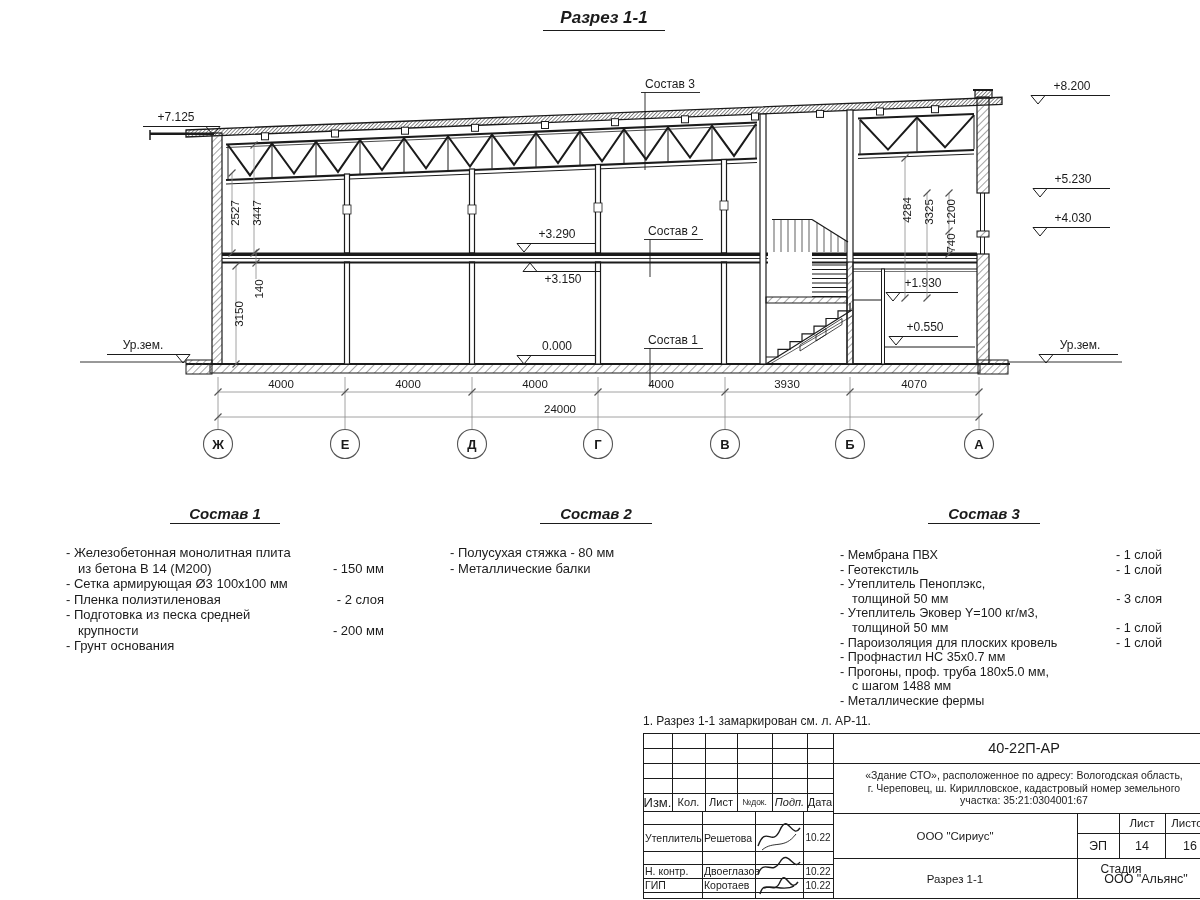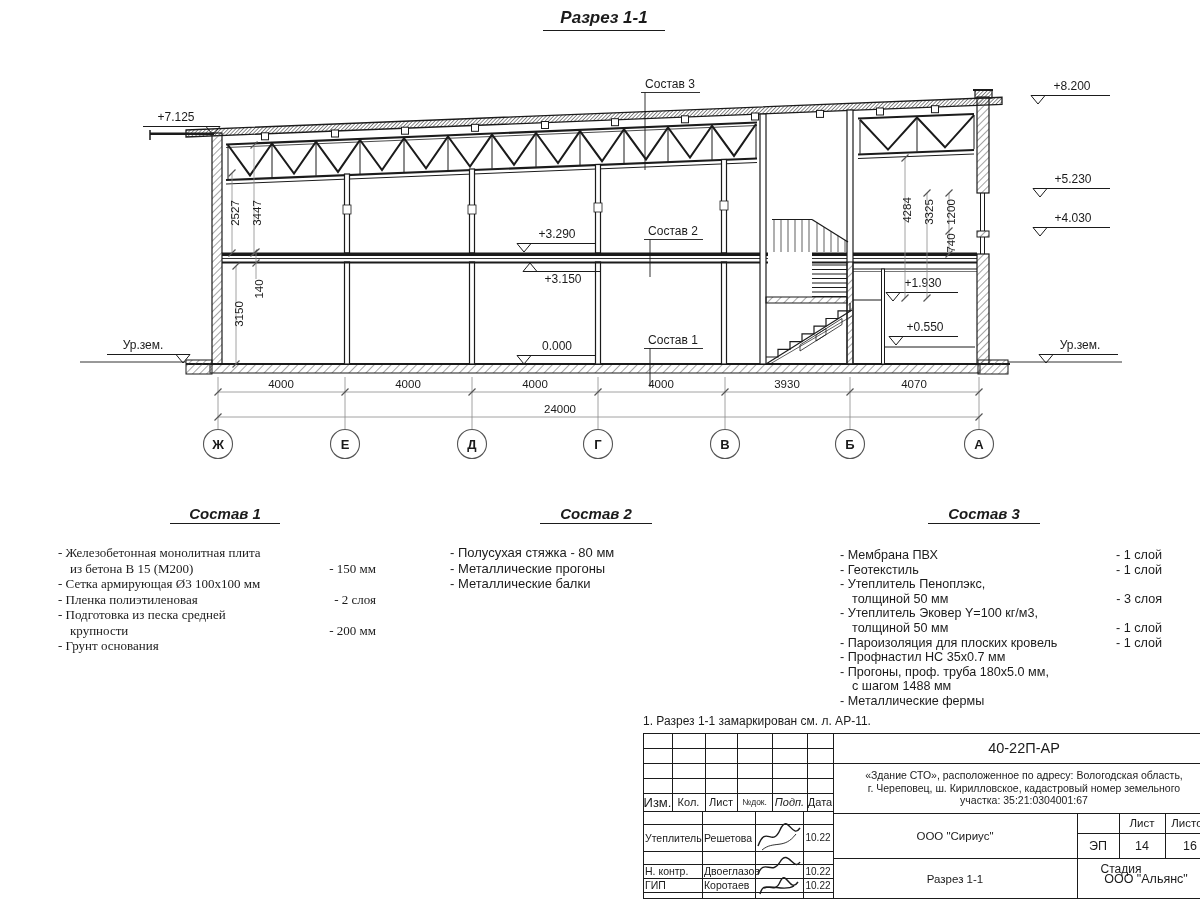--- a/index.html
+++ b/index.html
@@ -238,26 +238,26 @@
   <text class="axl" x="218" y="448.5" text-anchor="middle">Ж</text>
   <text class="axl" x="345" y="448.5" text-anchor="middle">Е</text>
   <text class="axl" x="472" y="448.5" text-anchor="middle">Д</text>
   <text class="axl" x="598" y="448.5" text-anchor="middle">Г</text>
   <text class="axl" x="725" y="448.5" text-anchor="middle">В</text>
   <text class="axl" x="850" y="448.5" text-anchor="middle">Б</text>
   <text class="axl" x="979" y="448.5" text-anchor="middle">А</text>
 </svg>
 
 <div class="abs chead" style="left:170px;top:505px;width:110px;">Состав 1</div>
-<div class="abs clist" style="left:58px;top:545px;width:318px;font-family:Liberation Serif, serif;">
+<div class="abs clist" style="left:66px;top:545px;width:318px;">
   <div class="crow">
       <span>- Железобетонная  монолитная плита</span>
     </div>
   <div class="crow">
-      <span class="cont">из бетона В 15 (М200)</span>
+      <span class="cont">из бетона В 14 (М200)</span>
       <span class="val">- 150 мм</span>
     </div>
   <div class="crow">
       <span>- Сетка армирующая Ø3 100х100 мм</span>
     </div>
   <div class="crow">
       <span>- Пленка полиэтиленовая</span>
       <span class="val">-  2 слоя</span>
     </div>
   <div class="crow">
@@ -269,23 +269,20 @@
     </div>
   <div class="crow">
       <span>- Грунт основания</span>
     </div>
 </div>
 
 <div class="abs chead" style="left:540px;top:505px;width:112px;">Состав 2</div>
 <div class="abs clist" style="left:450px;top:545px;width:300px;">
   <div class="crow">
       <span>- Полусухая стяжка - 80 мм</span>
-    </div>
-  <div class="crow">
-      <span>-  Металлические прогоны</span>
     </div>
   <div class="crow">
       <span>- Металлические балки</span>
     </div>
 </div>
 
 <div class="abs chead" style="left:928px;top:505px;width:112px;">Состав 3</div>
 <div class="abs clist3" style="left:808px;top:548px;width:322px;margin-left:32px;">
   <div class="crow">
       <span>- Мембрана ПВХ</span>

